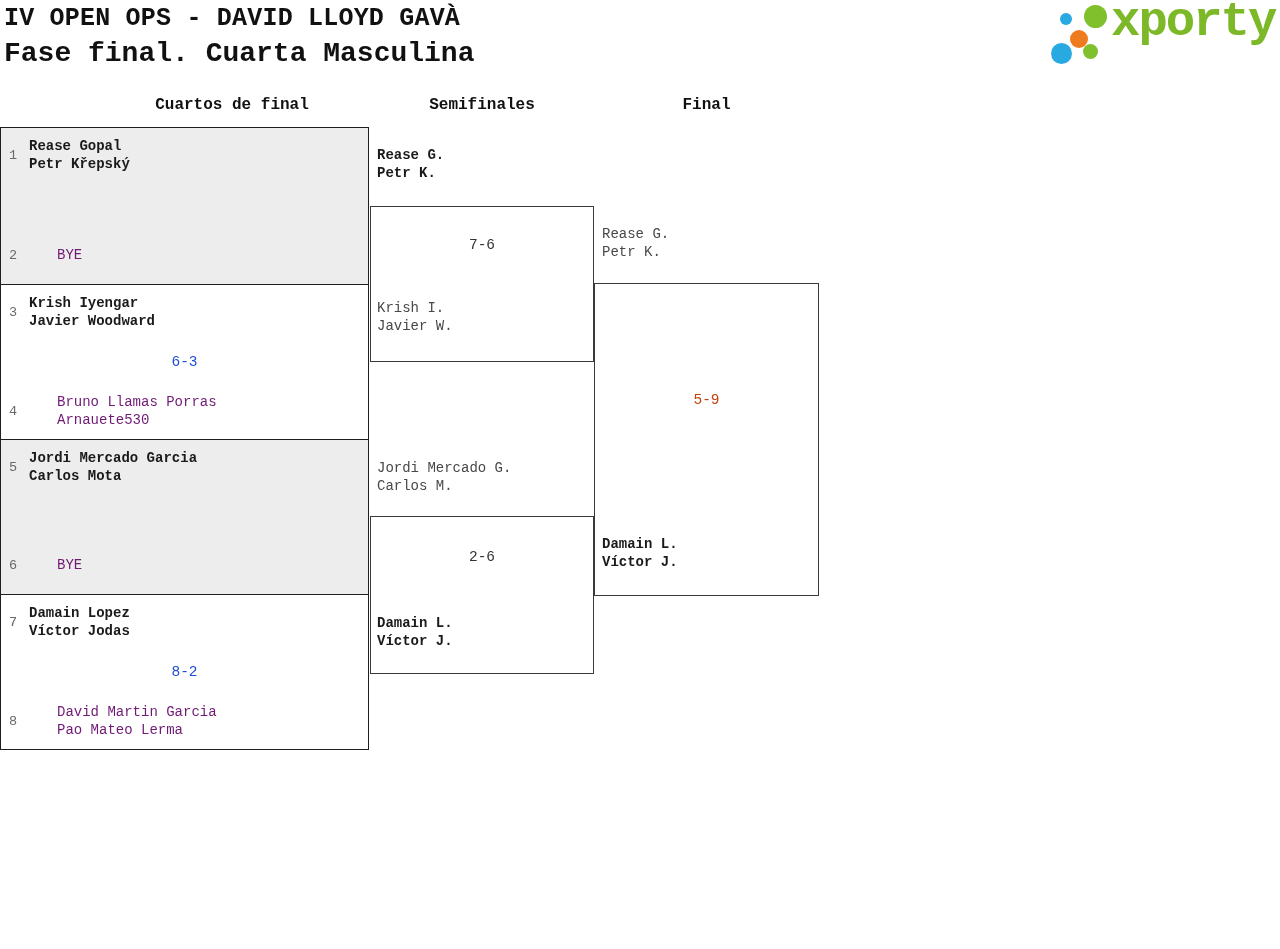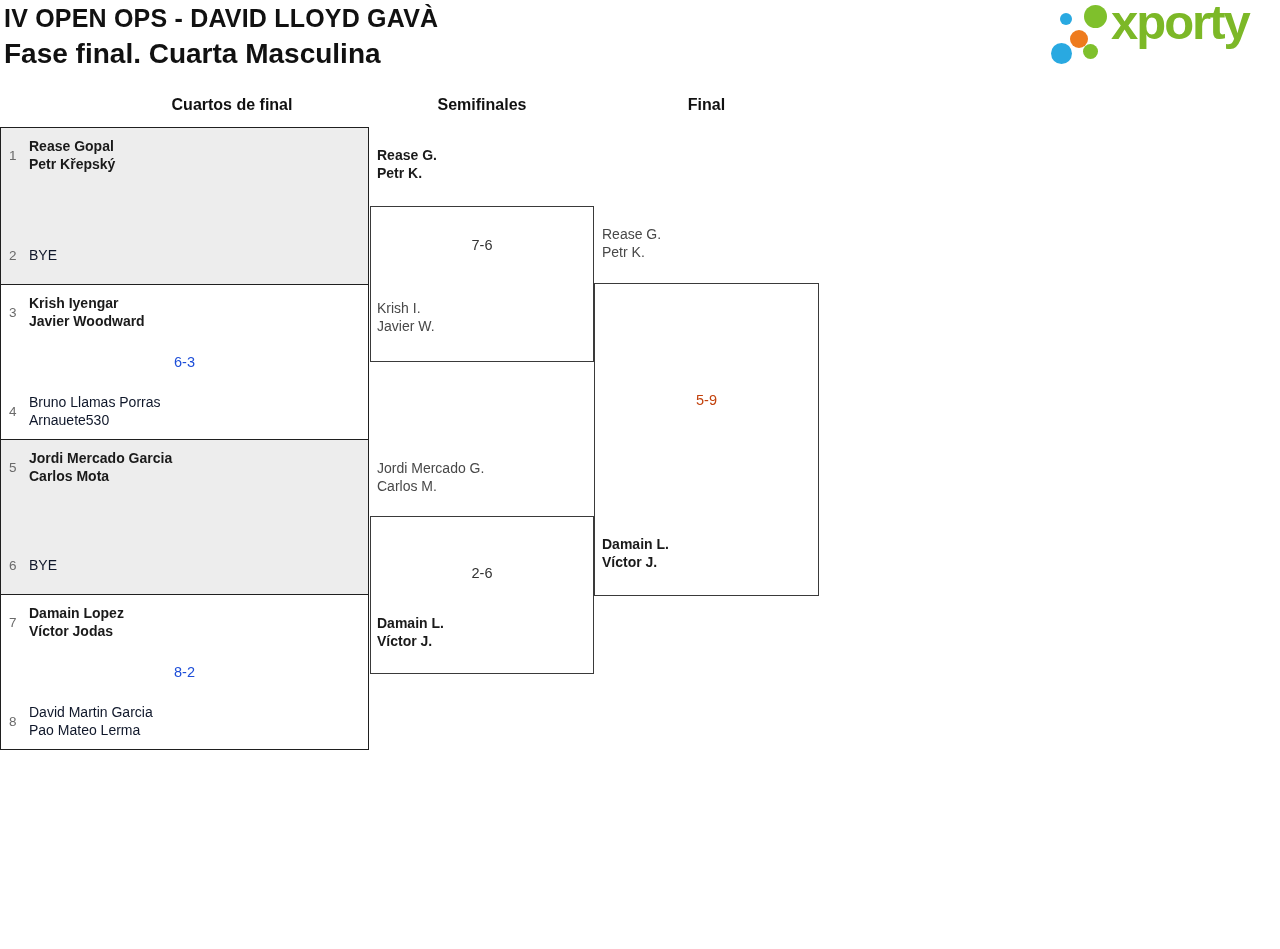--- a/index.html
+++ b/index.html
@@ -1,18 +1,18 @@
 <!DOCTYPE html>
 <html><head>
 <meta charset="utf-8">
 <style>
   html,body{margin:0;padding:0;background:#fff;}
   #canvas{
     position:relative;width:1280px;height:949px;background:#fff;overflow:hidden;
-    font-family:Liberation Sans, sans-serif;color:#1a1a1a;
+    font-family:Liberation Mono, monospace;color:#1a1a1a;
   }
   .abs{position:absolute;}
   
   .title{left:4px;top:4px;font-size:25px;font-weight:700;letter-spacing:.2px;color:#111;}
   .subtitle{left:4px;top:38px;font-size:28px;font-weight:700;color:#111;}
   
   .logo{left:1049px;top:2px;width:228px;height:72px;}
   .dot{position:absolute;border-radius:50%;}
   .dot-blue{background:#29a9e1;}
   .dot-green{background:#7fc02c;}
@@ -32,21 +32,21 @@
   .qf2{top:284px;height:156px;background:#fff;}
   .qf3{top:439px;height:156px;background:#ededed;}
   .qf4{top:594px;height:156px;background:#fff;}
   .pair{position:absolute;left:8px;right:8px;display:flex;align-items:center;}
   .pair-top{top:9px;}
   .pair-bottom{bottom:10px;}
   .pair-bye{bottom:20px;}
   .seed{width:20px;flex:0 0 20px;font-size:13.5px;color:#6a6a6a;}
   .names{font-size:14px;line-height:18px;}
   .winner .names{font-weight:700;color:#1a1a1a;}
-  .loser .names{font-weight:400;color:#0f172a;}
+  .loser .names{font-weight:400;color:#701a75;margin-left:28px;}
   .qscore{
     position:absolute;left:0;width:100%;top:50%;transform:translateY(-50%);
     text-align:center;font-size:14.5px;color:#1d4ed8;
   }
   
   .conn{border:1px solid #3a3a3a;box-sizing:border-box;background:transparent;}
   .sf1c{left:370px;top:206px;width:224px;height:156px;}
   .sf2c{left:370px;top:516px;width:224px;height:158px;}
   .finc{left:594px;top:283px;width:225px;height:313px;}
   
@@ -156,21 +156,21 @@
   <div class="abs sf-score" style="top:237px;">7-6</div>
   <div class="abs fteam reg" style="left:377px;top:299px;">
     <div>Krish I.</div>
     <div>Javier W.</div>
   </div>
 
   <div class="abs fteam reg" style="left:377px;top:459px;">
     <div>Jordi Mercado G.</div>
     <div>Carlos M.</div>
   </div>
-  <div class="abs sf-score" style="top:549px;margin-top:16px;">2-6</div>
+  <div class="abs sf-score" style="top:549px;">2-6</div>
   <div class="abs fteam bold" style="left:377px;top:614px;">
     <div>Damain L.</div>
     <div>Víctor J.</div>
   </div>
 
   <div class="abs fteam reg" style="left:602px;top:225px;">
     <div>Rease G.</div>
     <div>Petr K.</div>
   </div>
   <div class="abs f-score" style="top:392px;">5-9</div>

